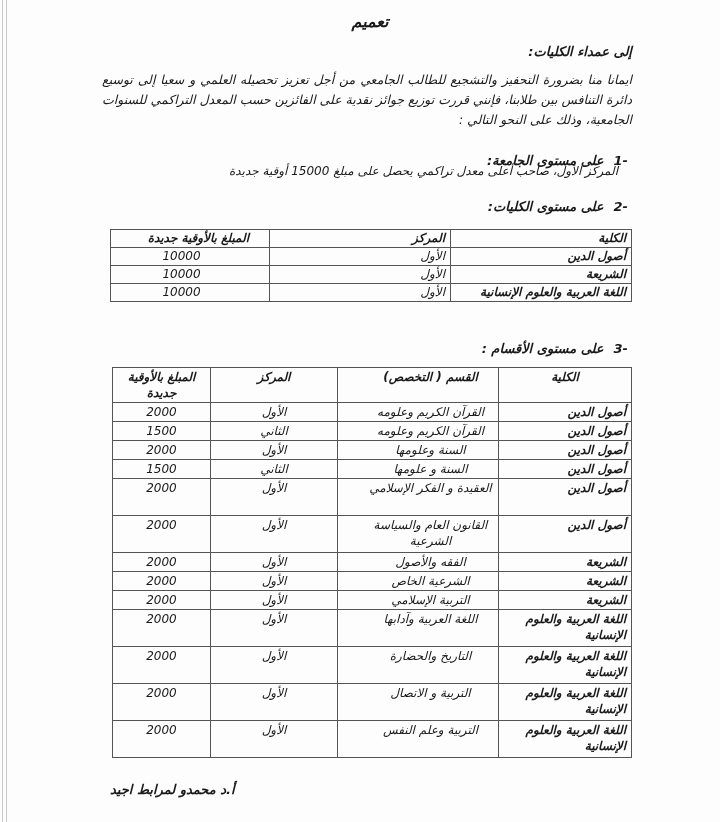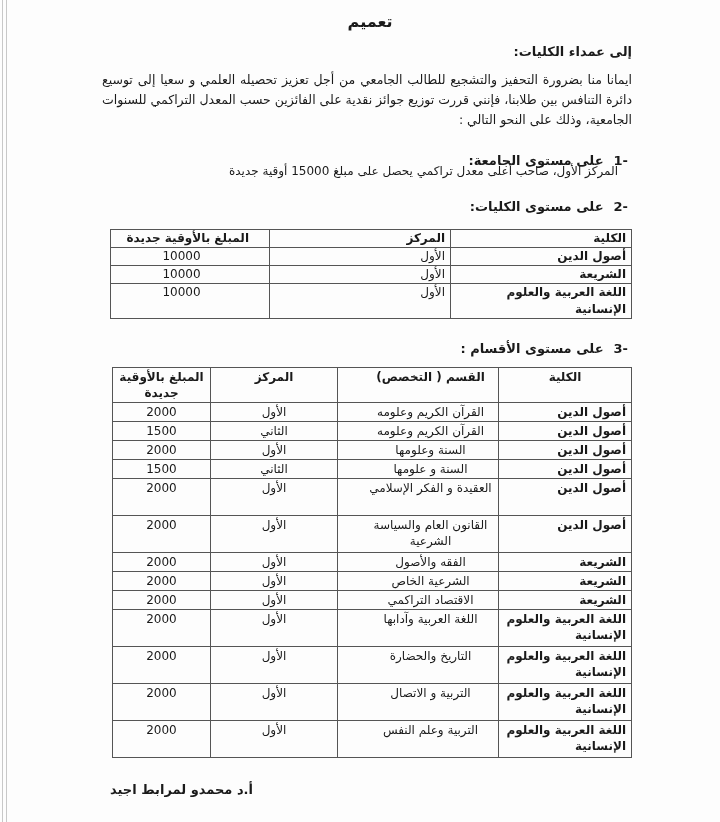--- a/index.html
+++ b/index.html
@@ -2,21 +2,21 @@
 <html><head>
 <meta charset="utf-8">
 <style>
   html, body { margin: 0; padding: 0; }
   body {
     width: 720px; height: 822px; background: #fdfdfd; position: relative; overflow: hidden;
     font-family: "DejaVu Sans", "Liberation Sans", sans-serif; color: #1a1a1a;
   }
   .edge-line { position: absolute; left: 2px; top: 0; width: 3px; height: 822px;
     border-left: 1px solid #c8c8c8; border-right: 1px solid #c8c8c8; }
-  .page { position: absolute; left: 0; top: 0; width: 720px; height: 822px; direction: rtl; }
+  .page { position: absolute; left: 0; top: 0; width: 720px; height: 822px; direction: rtl; font-style: italic; }
   .title { position: absolute; top: 12px; left: 330px; width: 80px; text-align: center;
     font-weight: bold; font-size: 16px; }
   .addressee { position: absolute; top: 44px; right: 88px; font-weight: bold; font-size: 13px; }
   .intro { position: absolute; top: 70px; right: 88px; width: 530px; font-size: 12.5px; line-height: 20px;
     text-align: justify; }
   .sec { position: absolute; right: 92px; font-weight: bold; font-size: 13px; }
   .sec .num { margin-left: 10px; }
   .sec1 { top: 153px; }
   .sec1-text { position: absolute; top: 164px; right: 102px; font-size: 12px; }
   .sec2 { top: 199px; }
@@ -140,21 +140,21 @@
       <td class="c-amt">2000</td>
     </tr>
     <tr>
       <td class="c-col">الشريعة</td>
       <td class="c-dept">الشرعية الخاص</td>
       <td class="c-rank">الأول</td>
       <td class="c-amt">2000</td>
     </tr>
     <tr>
       <td class="c-col">الشريعة</td>
-      <td class="c-dept">الاقتصاد التراكمي</td>
+      <td class="c-dept">التربية الإسلامي</td>
       <td class="c-rank">الأول</td>
       <td class="c-amt">2000</td>
     </tr>
     <tr class="tall">
       <td class="c-col">اللغة العربية والعلوم الإنسانية</td>
       <td class="c-dept">اللغة العربية وآدابها</td>
       <td class="c-rank">الأول</td>
       <td class="c-amt">2000</td>
     </tr>
     <tr class="tall">

